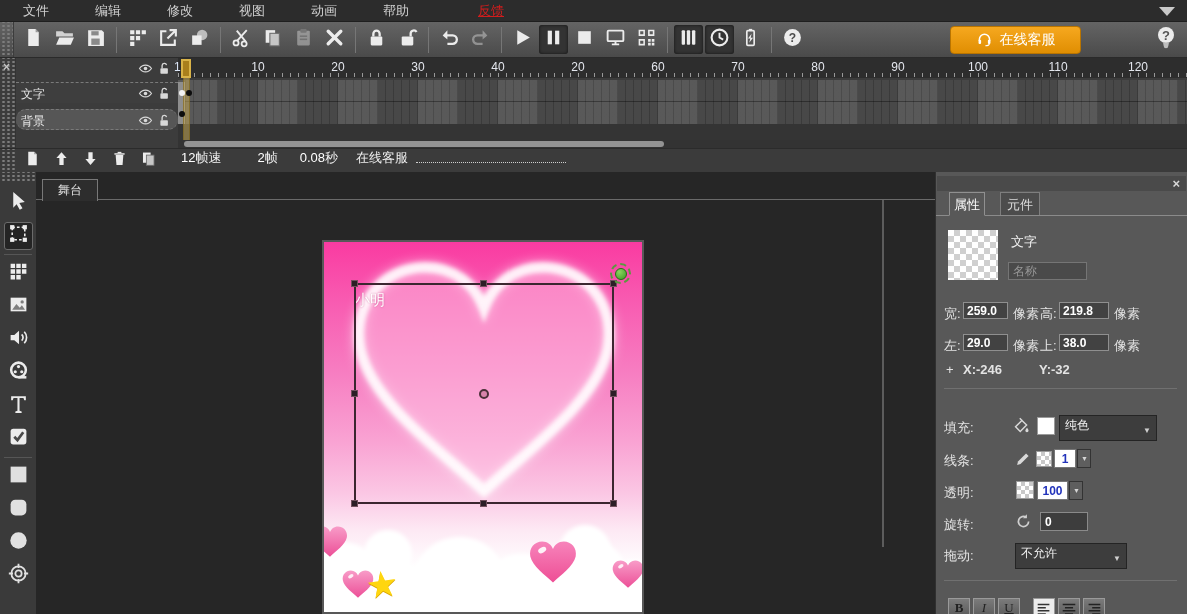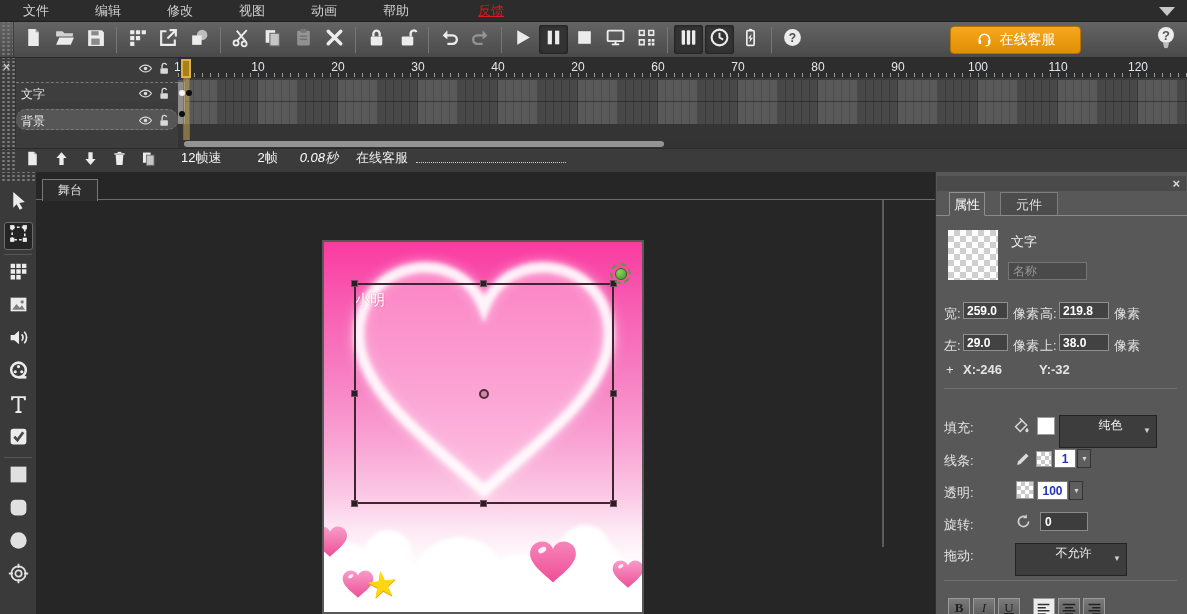--- a/index.html
+++ b/index.html
@@ -148,22 +148,22 @@
              border:1px solid #757575; color:#ddd; font-size:12px; padding:0 4px; }
   .rp-name::placeholder { color:#979797; }
   .rp-lab { position:absolute; color:#e3e3e3; font-size:13px; }
   .rp-num { position:absolute; height:17px; background:#424242; border:1px solid #8f8f8f;
             color:#fff; font-size:12px; font-weight:bold; padding:0 3px; }
   .rp-unit { position:absolute; color:#e3e3e3; font-size:13px; }
   .rp-divider { position:absolute; left:8px; right:10px; height:1px; background:#7e7e7e; opacity:.65; }
   .rp-icon16 { position:absolute; width:17px; height:17px; }
   .rp-icon16 svg { width:17px; height:17px; }
   .rp-swatch { position:absolute; width:18px; height:18px; border:1px solid #9a9a9a; }
-  .rp-select { position:absolute; height:33px; background:#3d3d3d; border:1px solid #242424;
-               color:#f2f2f2; font-size:12px; line-height:19px; padding-left:5px;text-align:center; }
+  .rp-select { position:absolute; height:26px; background:#3d3d3d; border:1px solid #242424;
+               color:#f2f2f2; font-size:12px; line-height:19px; padding-left:5px; }
   .rp-select::after { content:"▼"; position:absolute; right:5px; top:5px; font-size:8px; color:#cfcfcf; }
   .rp-winput { position:absolute; height:19px; background:#fff; border:1px solid #777; color:#2233bb;
                font-weight:bold; font-size:12px; text-align:center; padding:0; }
   .rp-spin { position:absolute; width:14px; height:19px; background:#5e5e5e; border:1px solid #333; }
   .rp-spin::after { content:"▼"; position:absolute; left:3px; top:5px; font-size:7px; color:#d5d5d5; }
   .rp-dinput { position:absolute; height:19px; background:#3d3d3d; border:1px solid #8a8a8a;
                color:#fff; font-size:12px; font-weight:bold; padding:0 4px; }
   .fmt-btn { position:absolute; top:426px; width:22px; height:20px; background:linear-gradient(#7b7b7b,#5a5a5a);
              border:1px solid #9a9a9a; color:#222; text-align:center; }
   .fmt-btn svg { width:18px; height:18px; margin-top:1px; }
@@ -457,21 +457,21 @@
           </div>
           <div class="tf-btn">
             <span><svg viewBox="0 0 20 20">
                 <rect x="3.5" y="3" width="9" height="12" fill="#ececec"></rect>
                 <rect x="7.5" y="6" width="9" height="12" fill="#c6c6c6" stroke="#6a6a6a"></rect>
               </svg></span>
           </div>
         </div>
       <span class="tf-text" style="margin-left:16px;"><span class="tf-val">12</span><span>帧速</span></span>
       <span class="tf-text" style="margin-left:36px;"><span class="tf-val">2</span><span>帧</span></span>
-      <span class="tf-text" style="margin-left:22px;font-style:italic;"><span class="tf-val">0.08</span><span>秒</span></span>
+      <span class="tf-text" style="margin-left:22px;"><span class="tf-val">0.08</span><span>秒</span></span>
       <span class="tf-text" style="margin-left:18px;">在线客服</span>
       <span class="kf-input"></span>
     </div>
   </div>
 
   <div class="main">
 
     <div class="tools">
       <div class="tools-dots drag-dots"></div>
       <div class="tool-list" id="tools-list">
@@ -635,21 +635,21 @@
       <div class="stage-scroll">
         <div class="stage-scroll-thumb"></div>
       </div>
     </div>
 
     <div class="rpanel">
       <div class="rp-header drag-dots">
         <span class="rp-close">×</span>
       </div>
       <div class="rp-tab active" style="left:13px; width:36px;">属性</div>
-      <div class="rp-tab" style="left:64px; width:58px;">元件</div>
+      <div class="rp-tab" style="left:64px; width:40px;">元件</div>
       <div class="rp-tabline"></div>
 
       <div class="rp-thumb checker"></div>
       <div class="rp-type">文字</div>
       <input class="rp-name" placeholder="名称" style="">
 
       <span class="rp-lab" style="left:8px; top:133px;">宽:</span>
       <input class="rp-num" style="left: 27px; top: 130px; width: 45px;" value="259.0">
       <span class="rp-unit" style="left:77px; top:133px;">像素</span>
       <span class="rp-lab" style="left:104px; top:133px;">高:</span>

